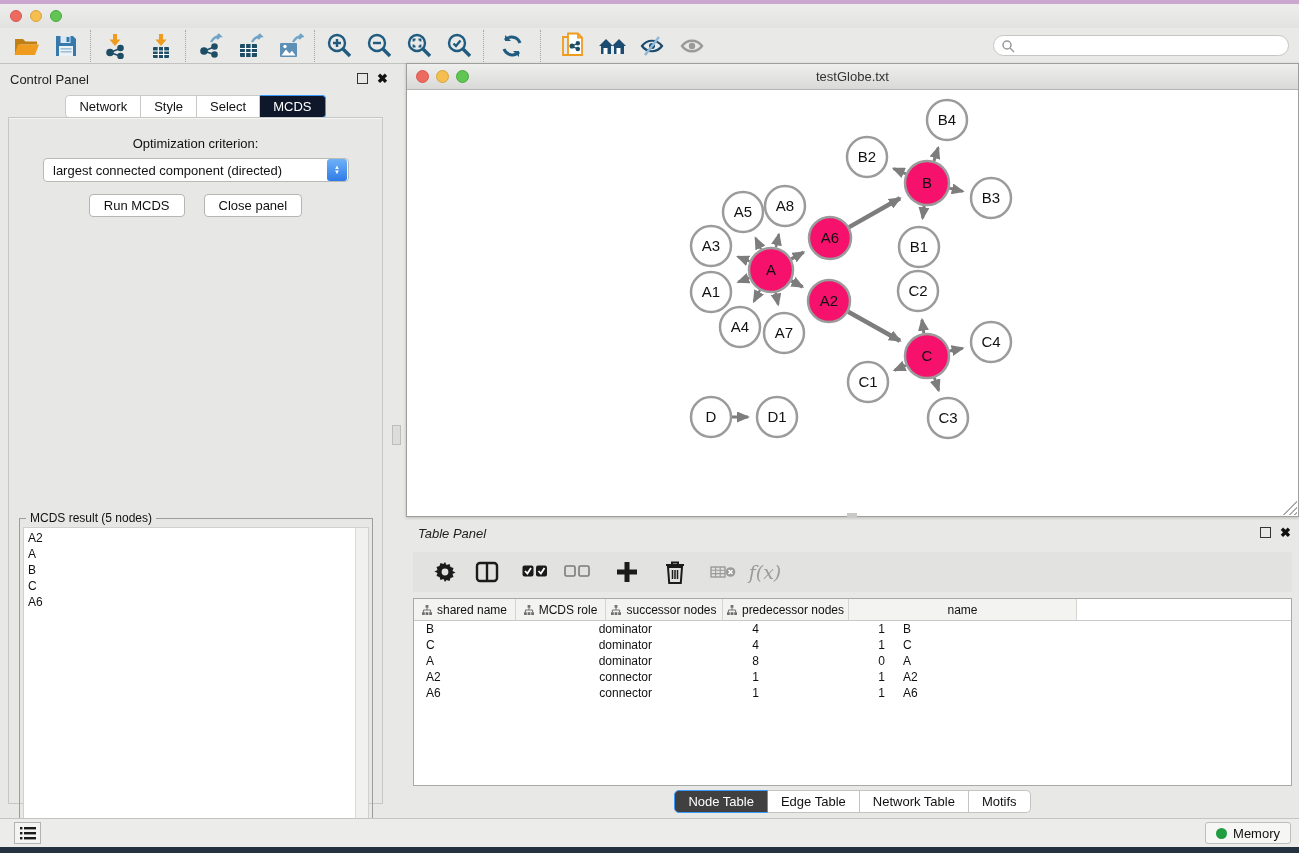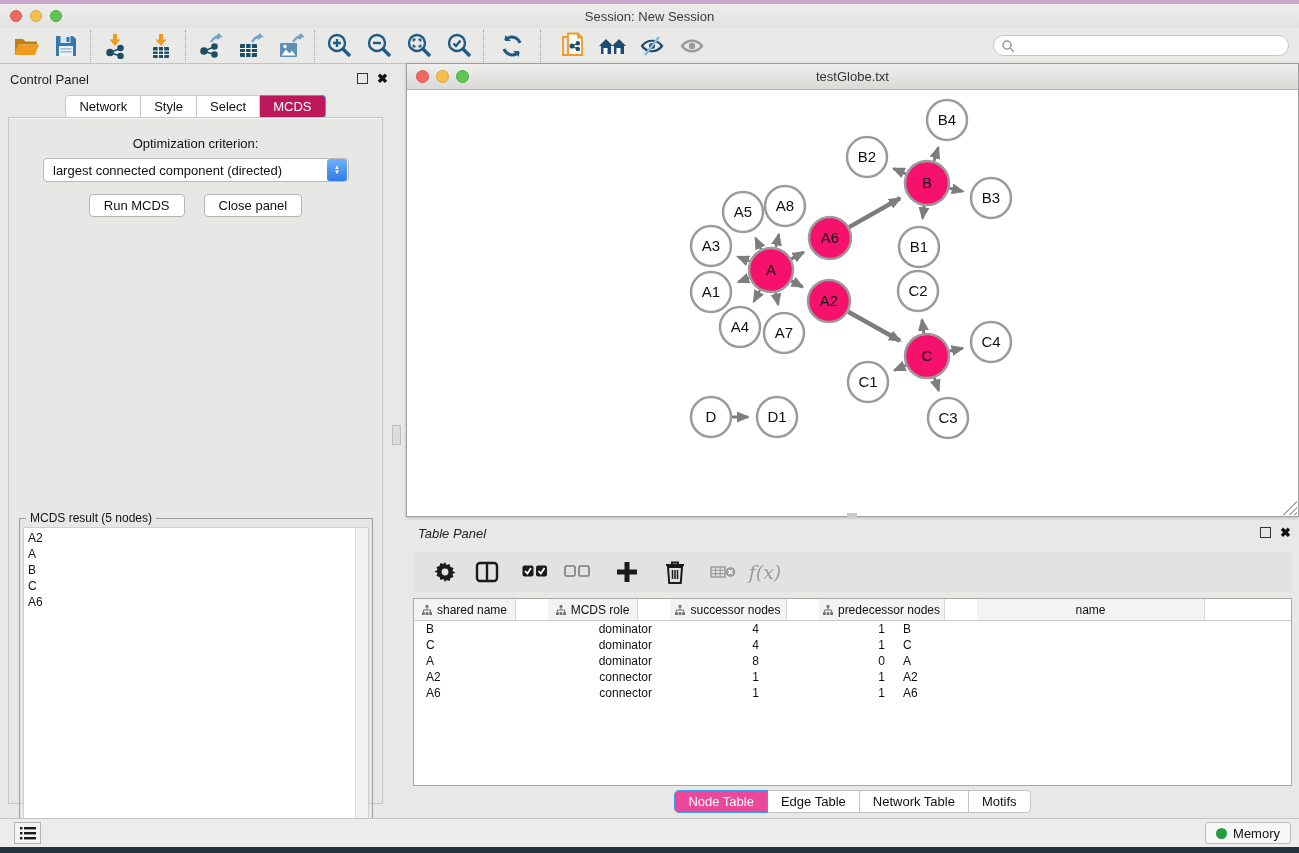--- a/index.html
+++ b/index.html
@@ -34,21 +34,21 @@
   #cp-header { position:absolute; left:0; top:6px; width:100%; height:20px; }
   #cp-title { position:absolute; left:10px; top:2px; font-size:13px; color:#222; }
   .panel-float { position:absolute; width:11px; height:11px; border:1.5px solid #333; top:3px; }
   .panel-close { position:absolute; top:1px; font-size:13px; font-weight:bold; color:#111; }
   #cp-header .panel-float { left:357px; } #cp-header .panel-close { left:377px; }
   #cp-tabs { position:absolute; left:0; top:31px; width:100%; display:flex; justify-content:center; }
   .cp-tab { font-size:13px; padding:3px 13px; background:#fff; border:1px solid #C9C9C7;
     border-left:none; color:#111; }
   .cp-tab:first-child { border-left:1px solid #C9C9C7; border-radius:4px 0 0 4px; }
   .cp-tab:last-child { border-radius:0 4px 4px 0; }
-  .cp-tab.active { background:#be185d; color:#fff; border-color:#3B99FC; }
+  .cp-tab.active { background:#0f172a; color:#fff; border-color:#3B99FC; }
   #cp-inner { position:absolute; left:8px; top:53px; width:375px; height:687px;
     background:#E7E7E5; border:1px solid #C6C6C4; box-shadow:inset 0 1px 0 #F5F5F3; }
   #opt-label { position:absolute; left:0; top:18px; width:100%; text-align:center;
     font-size:13px; color:#111; }
   #opt-select { position:absolute; left:34px; top:40px; width:306px; height:24px;
     background:#fff; border:1px solid #B9B9B7; border-radius:4px;
     display:flex; align-items:center; }
   #opt-select .sel-text { flex:1; font-size:13px; padding-left:9px; color:#111; }
   #opt-select .sel-stepper { width:20px; height:22px; margin-right:1px; border-radius:3px;
     background:linear-gradient(#6FB1F7,#2E7BE8); display:flex; flex-direction:column;
@@ -91,36 +91,36 @@
   #table-panel { left:406px; top:520px; width:893px; height:298px; background:#E8E8E6; }
   #tp-header { position:absolute; left:0; top:4px; width:100%; height:20px; }
   #tp-title { position:absolute; left:12px; top:2px; font-size:13px; color:#222;font-style:italic; }
   #tp-header .panel-float { left:854px; } #tp-header .panel-close { left:874px; }
   #tp-toolbar { position:absolute; left:7px; top:32px; width:879px; height:40px;
     background:#E2E2E0; display:flex; align-items:center; gap:6px; padding-left:14px; }
   .tpt-btn { width:36px; height:32px; display:flex; align-items:center; justify-content:center; }
   .fx-label { font-family:"DejaVu Serif", serif; font-style:italic; font-size:19px; color:#9A9A98; }
   #node-table { position:absolute; left:7px; top:78px; width:879px; height:188px;
     background:#fff; border:1px solid #A9A9A7; overflow:hidden; }
-  #nt-header { display:flex; height:22px; border-bottom:1px solid #C9C9C7; font-size:12px; color:#111;gap:32px; }
+  #nt-header { display:flex; height:22px; border-bottom:1px solid #C9C9C7; font-size:12px; color:#111; }
   .nt-hcell { background:#F3F3F1; border-right:1px solid #D5D5D3; display:flex;
     align-items:center; justify-content:center; gap:5px; }
   .nt-hcell.blank { background:#fff; border-right:none; flex:1; }
   .c1{width:102px;} .c2{width:90px;text-align:right;} .c3{width:117px;} .c4{width:126px;} .c5{width:228px;}
   .nt-row { display:flex; height:16px; font-size:12px; color:#111; align-items:center; }
   .nt-cell { overflow:hidden; white-space:nowrap; }
   .nt-cell.c1 { padding-left:12px; } .nt-cell.c2 { padding-left:6px;margin-left:46px; }
   .nt-cell.c3, .nt-cell.c4 { text-align:right; padding-right:10px; }
   .nt-cell.c5 { padding-left:8px; }
   #tp-tabs { position:absolute; left:0; top:270px; width:100%; display:flex; justify-content:center; }
   .tp-tab { font-size:13px; padding:3px 13px; background:#fff; border:1px solid #C4C4C2;
     border-left:none; color:#111; }
   .tp-tab:first-child { border-left:1px solid #C4C4C2; border-radius:5px 0 0 5px; }
   .tp-tab:last-child { border-radius:0 5px 5px 0; }
-  .tp-tab.active { background:#ec4899; color:#fff; border-color:#3B99FC; }
+  .tp-tab.active { background:#404040; color:#fff; border-color:#3B99FC; }
 
   
   #status-bar { left:0; top:818px; width:1299px; height:29px; background:#ECECEA;
     border-top:1px solid #C4C4C2; }
   #list-btn { position:absolute; left:14px; top:3px; width:27px; height:22px;
     background:#F4F4F2; border:1px solid #B3B3B1; display:flex; align-items:center; justify-content:center; }
   #memory-btn { position:absolute; right:8px; top:3px; height:22px; background:#F6F6F4;
     border:1px solid #BDBDBB; border-radius:3px; display:flex; align-items:center;
     gap:6px; padding:0 10px; font-size:13px; color:#111; }
   #memory-dot { width:11px; height:11px; border-radius:50%; background:#1F9D3F; }
@@ -131,21 +131,20 @@
 </head>
 <body>
 
 <div id="top-strip" class="abs"></div>
 <div id="titlebar" class="abs">
   <div class="traffic">
     <span class="tl red"></span>
     <span class="tl yel"></span>
     <span class="tl grn"></span>
   </div>
-  <div class="win-title">Session: New Session</div>
 </div>
 
 <div id="toolbar" class="abs">
   <div class="tb-btn" style="margin-left:6px">
     <svg class="icon" width="27" height="24" viewBox="0 0 27 24">
       <path d="M2 5h8l2.5 2.5H24v3H7L3.5 21H2z" fill="#C07F14"></path>
       <path d="M5 10.5h21L22 21H1.5z" fill="#EF9B1D"></path>
     </svg>
   </div>
   <div class="tb-btn">

